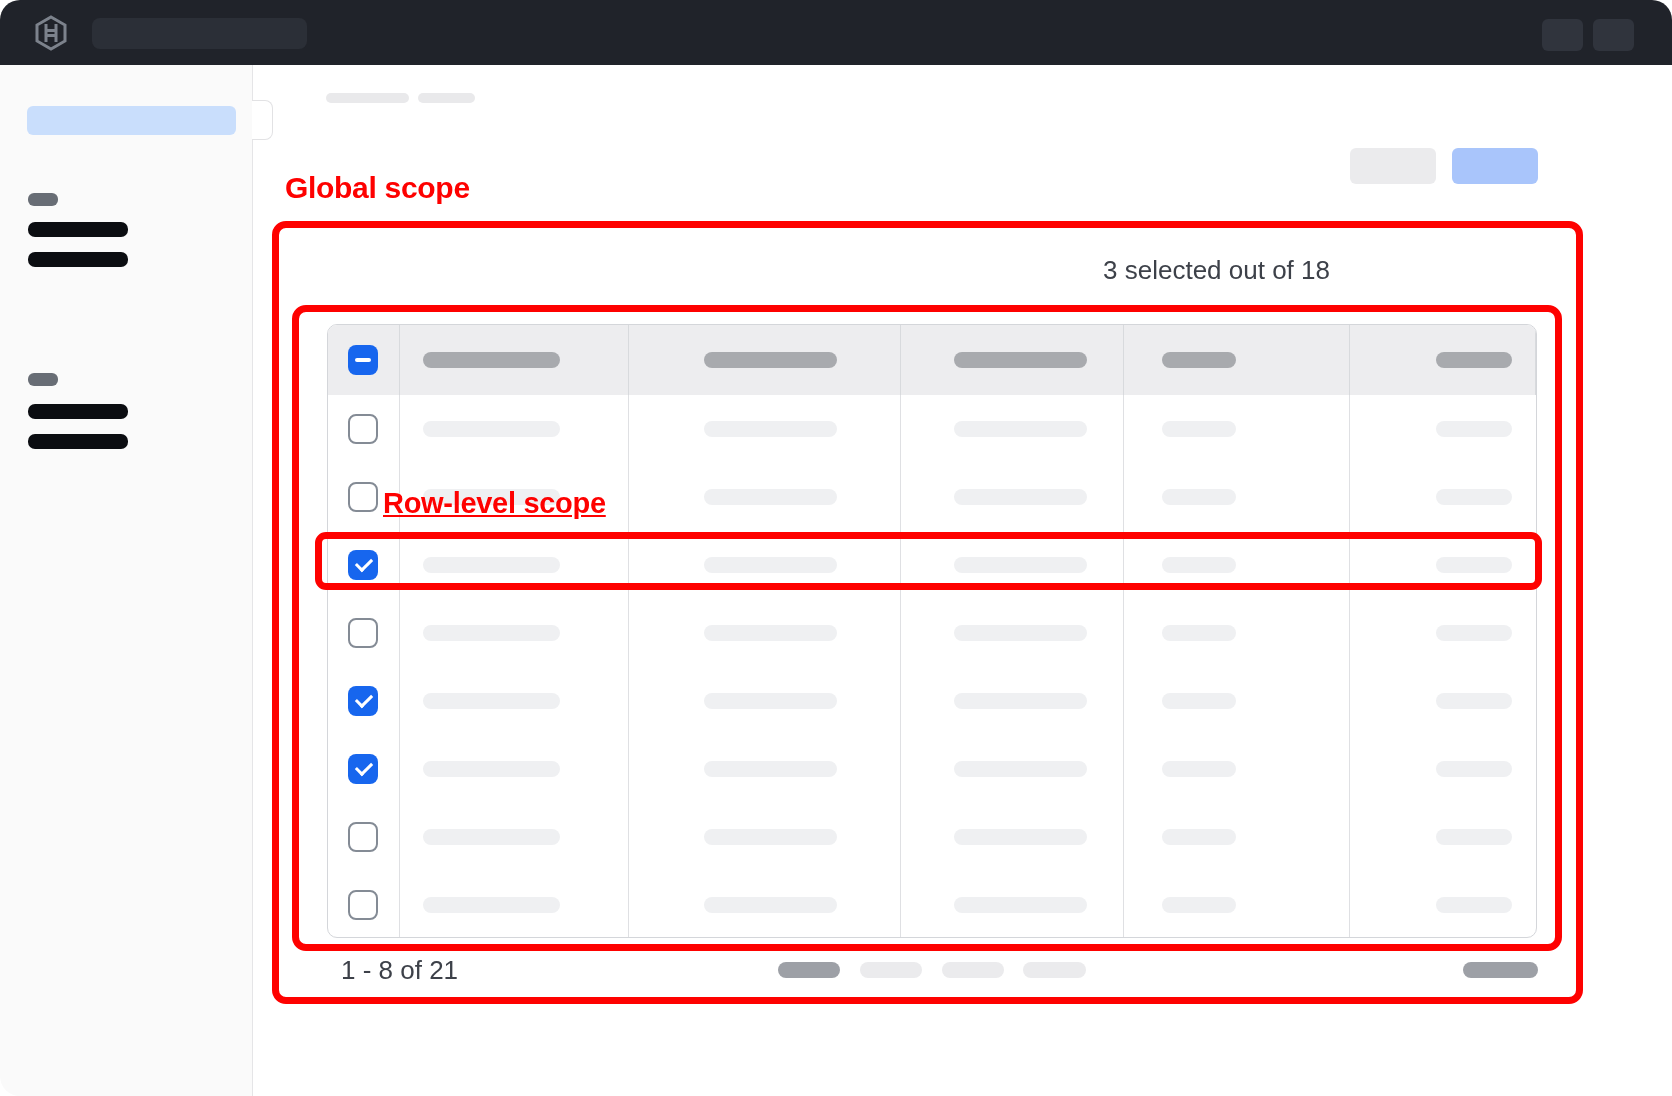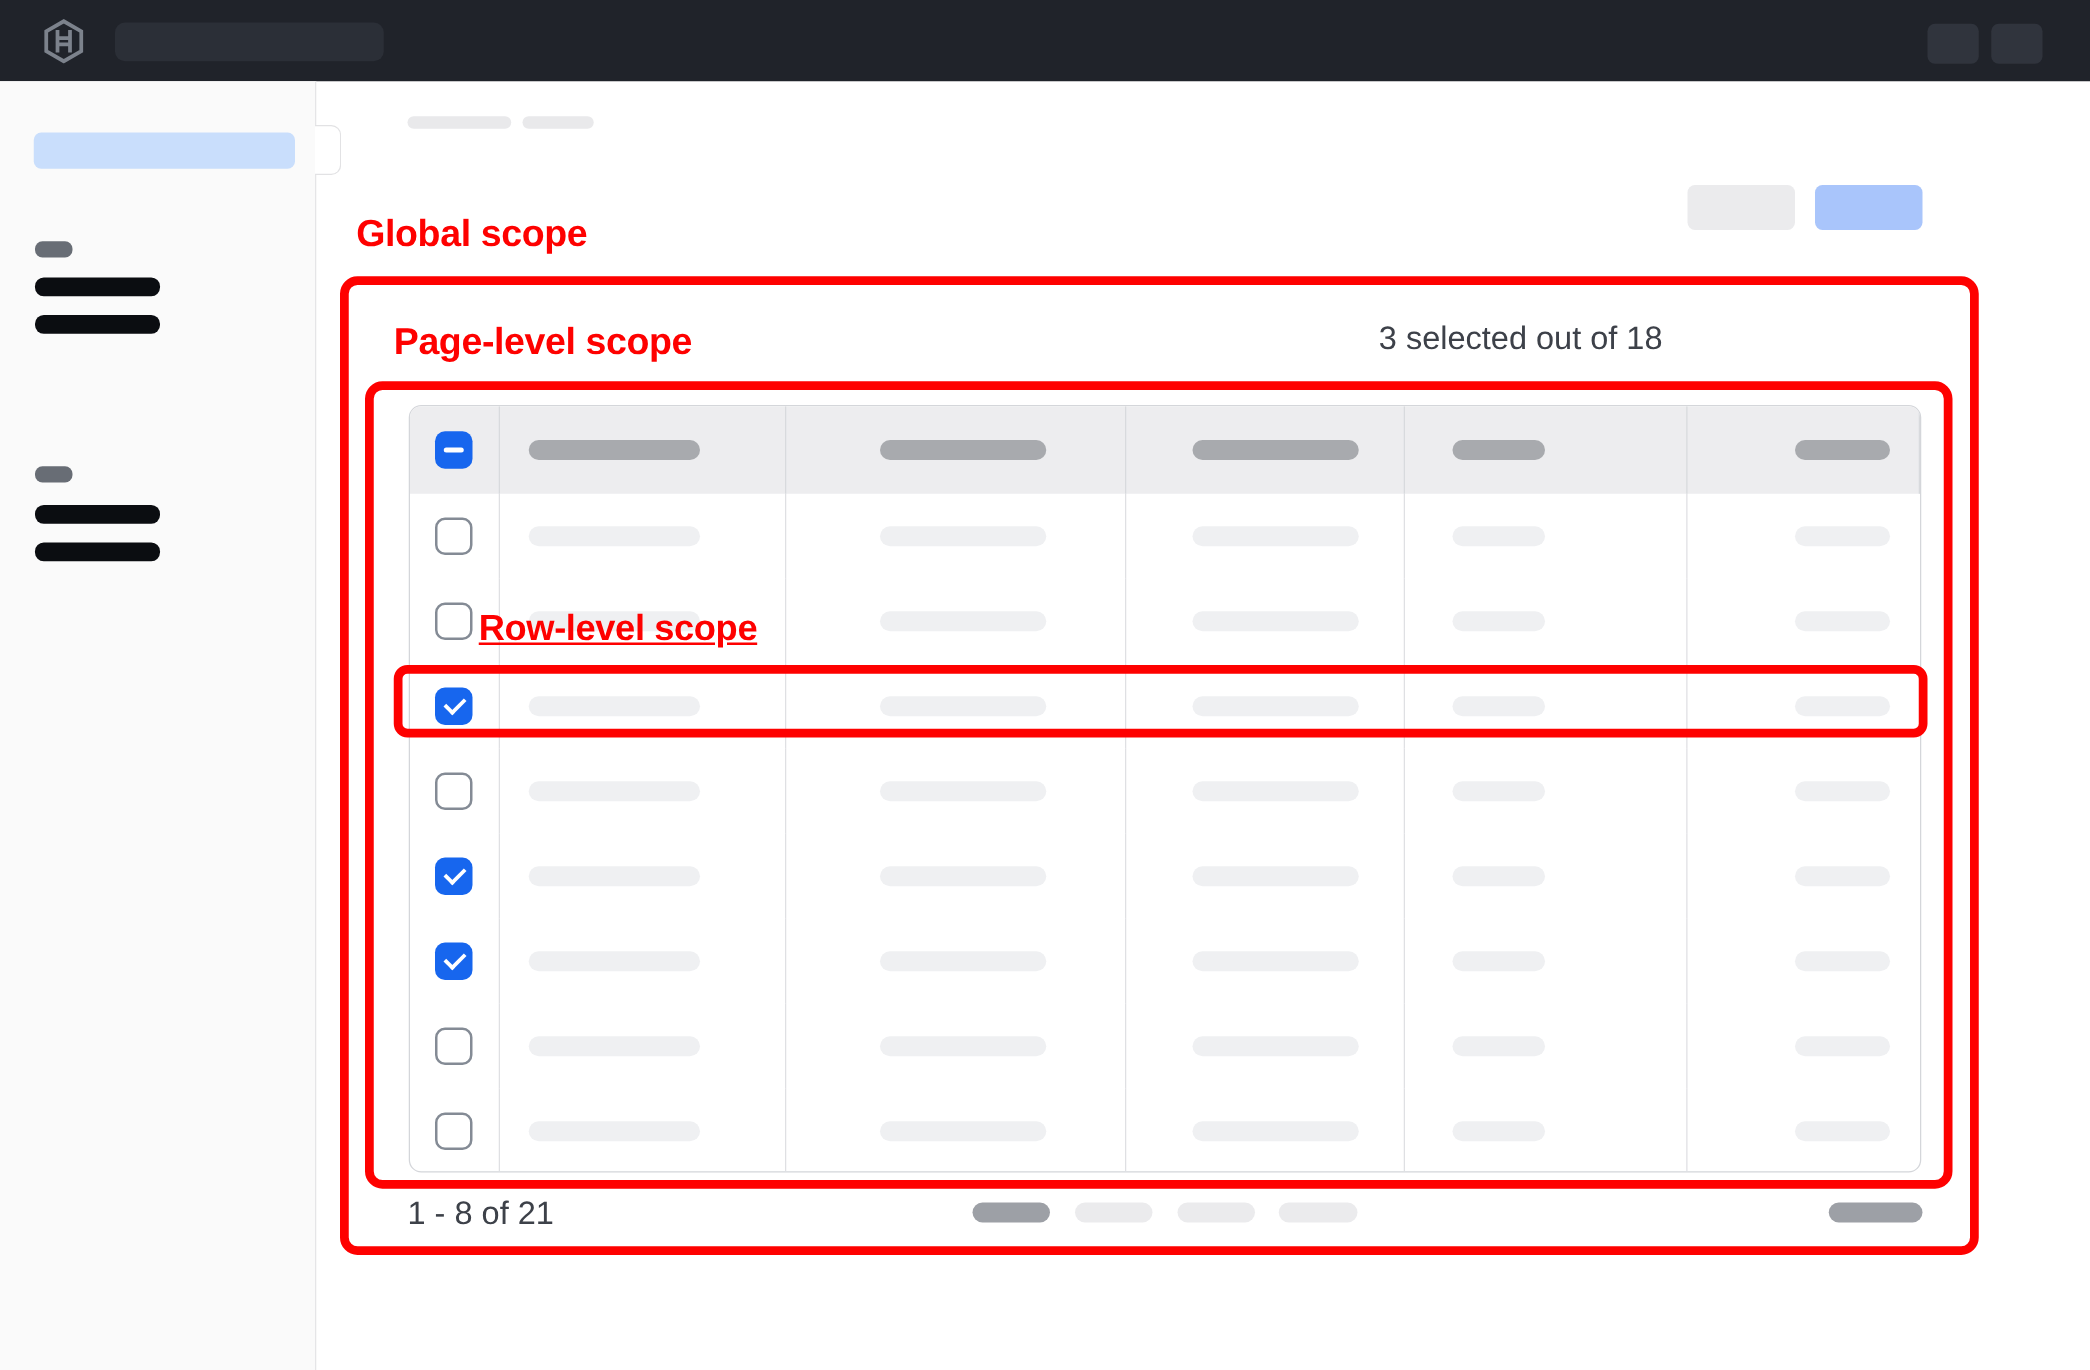--- a/index.html
+++ b/index.html
@@ -1,18 +1,18 @@
 <!DOCTYPE html>
 <html style="--annotation-red: #fe0100; --checkbox-blue: #1766ee; --active-nav-blue: #c9defc; --primary-button-blue: #a9c5fb; --topbar-bg: #20232a;"><head>
 <meta charset="utf-8">
 <style>
   html,body{margin:0;padding:0;background:#fff;}
   #canvas{
     position:relative;width:1672px;height:1096px;overflow:hidden;
-    font-family:"Liberation Sans",sans-serif;background:#fff;
+    font-family:"Liberation Sans",sans-serif;background:#fff;border-radius:20px;
   }
   .abs{position:absolute;}
 
   
   .topbar{left:0;top:0;width:1672px;height:65px;background:#20232a;}
   .tb-search{left:92px;top:18px;width:215px;height:31px;background:#2b2f37;border-radius:8px;}
   .tb-btn{top:19px;width:41px;height:32px;background:#30343d;border-radius:6px;}
   .tb-btn.b1{left:1542px;} .tb-btn.b2{left:1593px;}
   .tb-logo{left:33px;top:15px;width:36px;height:36px;}
 
@@ -63,21 +63,21 @@
   .c4 .pill{margin-left:38px;width:74px;}
   .c5 .pill{margin-left:86px;width:76px;}
 
   
   .cb{width:30px;height:30px;box-sizing:border-box;border:2px solid #848b95;border-radius:8px;background:#fff;position:relative;cursor:pointer;flex:none;}
   .cb.checked,.cb.indeterminate{border:none;background:var(--checkbox-blue,#1766ee);}
   .cb.checked::after{content:"";position:absolute;left:8px;top:8px;width:13px;height:7px;border-left:3px solid #fff;border-bottom:3px solid #fff;transform:rotate(-45deg);}
   .cb.indeterminate::after{content:"";position:absolute;left:7px;top:13px;width:16px;height:4px;border-radius:2px;background:#fff;}
 
   
-  .pg-label{left:326px;top:955px;font-size:26px;color:#3d4149;}
+  .pg-label{left:341px;top:955px;font-size:26px;color:#3d4149;}
   .pg-pill{top:962px;height:16px;border-radius:8px;}
   .pg-dark{background:#9da0a6;} .pg-light{background:#ebebed;}
   .p1{left:778px;width:62px;} .p2{left:860px;width:62px;} .p3{left:942px;width:62px;} .p4{left:1023px;width:63px;} .p5{left:1463px;width:75px;}
 </style>
 </head>
 <body>
 
 <div id="canvas">
 
   <div class="abs topbar">
@@ -101,21 +101,20 @@
   </div>
   <div class="abs sb-toggle" style="top:100px;"></div>
 
   <div class="abs crumb c1"></div>
   <div class="abs crumb c2"></div>
   <div class="abs hd-btn gray"></div>
   <div class="abs hd-btn blue"></div>
 
   <div class="abs red-label lbl-global">Global scope</div>
   <div class="abs red-box box-global"></div>
-  <div class="abs red-label lbl-page">Page-level scope</div>
   <div class="abs red-box box-page"></div>
   <div class="abs red-label lbl-row">Row-level scope</div>
   <div class="abs red-box box-row"></div>
 
   <div class="abs sel-summary">3 selected out of 18</div>
 
   <div class="abs table">
     <div class="trow head">
       <div class="cell c0">
           <div class="cb indeterminate"></div>

